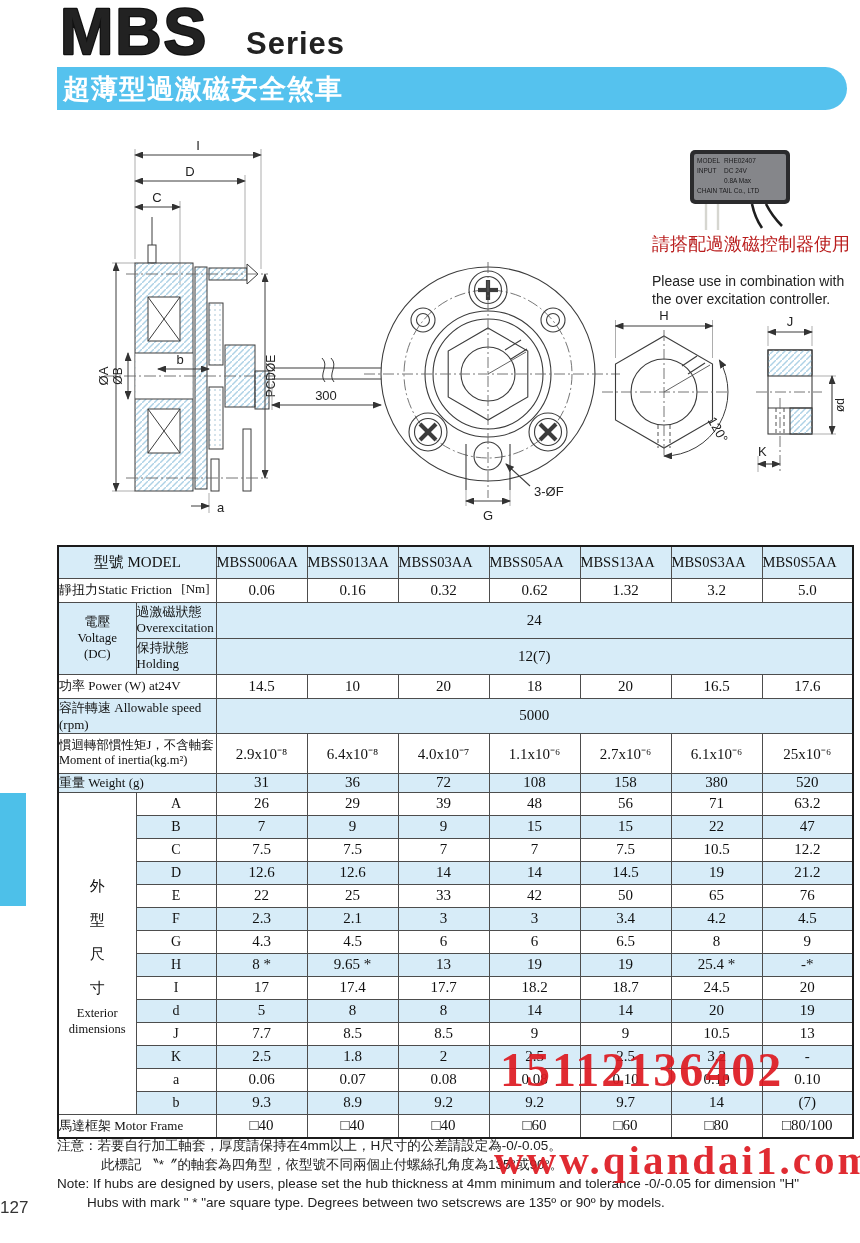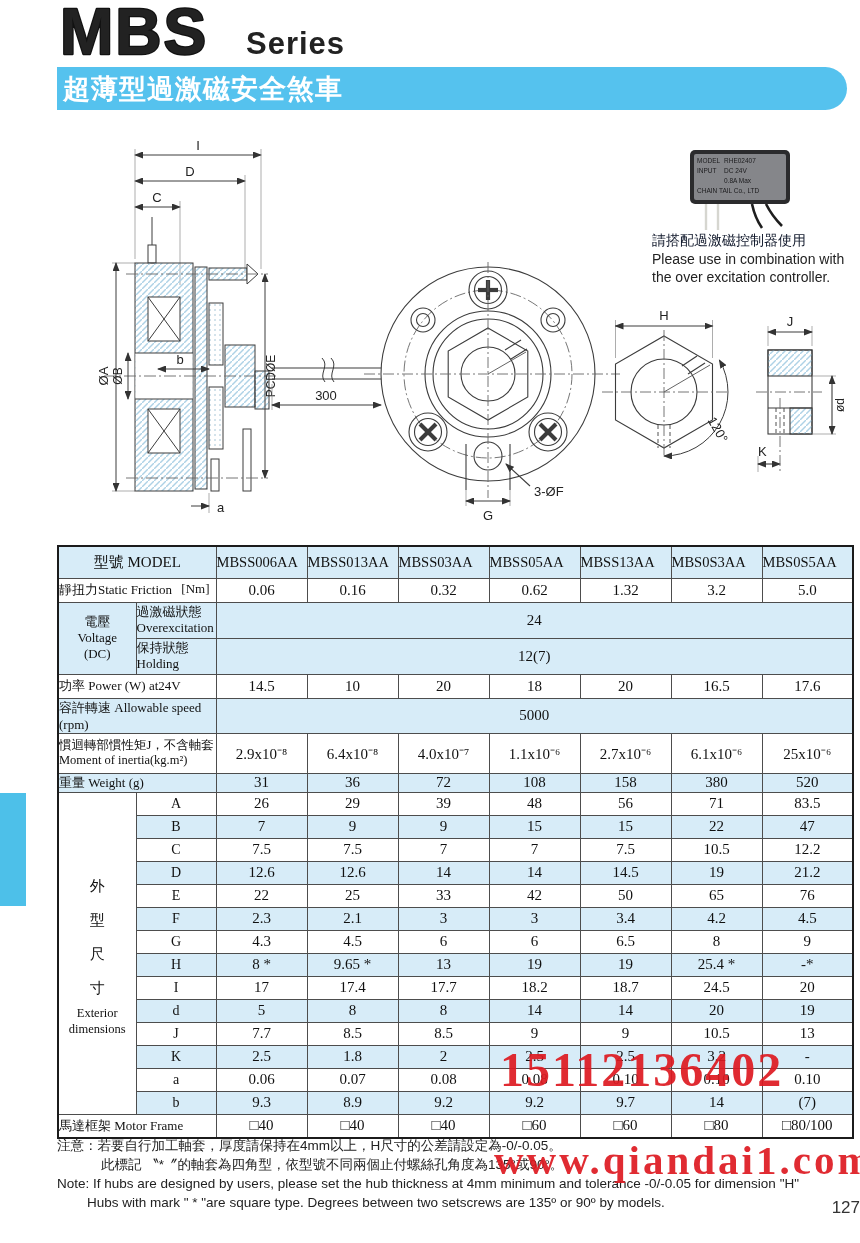--- a/index.html
+++ b/index.html
@@ -14,21 +14,21 @@
   .banner .en{font-size:21px;font-weight:bold;color:#fff;margin-left:13px;white-space:nowrap;}
 
   
   .ctrl{position:absolute;left:690px;top:150px;width:100px;height:54px;background:#2b2b2d;
         border-radius:5px;padding:4px;box-sizing:border-box;}
   .ctrl-label{background:#85868a;border-radius:2px;height:100%;padding:2px 3px;box-sizing:border-box;
               font-size:6.5px;line-height:10px;color:#1b1b1d;overflow:hidden;}
   .ck{display:inline-block;width:27px;}
   .cl-right{padding-left:27px;}
   .caption{position:absolute;left:652px;top:232px;width:208px;}
-  .caption .zh{font-size:14px;color:#0f172a;margin-bottom:0;white-space:nowrap;}
+  .caption .zh{font-size:18px;color:#b91c1c;margin-bottom:16px;white-space:nowrap;}
   .caption .en{font-size:14px;line-height:18px;color:#222;}
 
   
   .side-tab{position:absolute;left:0;top:793px;width:26px;height:113px;background:#4dc0e9;}
 
   
   table.spec{position:absolute;left:57px;top:545px;width:796px;border-collapse:collapse;table-layout:fixed;
              background:#fff;border:2px solid #1b1b1b;font-family:Liberation Serif, serif;}
   table.spec td, table.spec th{border:1px solid #4d4d4d;padding:0;vertical-align:middle;font-weight:normal;}
   table.spec tr.shade td, table.spec tr.shade th{background:#d7ecf8;}
@@ -42,21 +42,21 @@
   td.dimgrp{background:#fff;text-align:center;}
   .vchar{font-size:15px;line-height:34px;}
   .gen{font-size:12.5px;line-height:16px;}
   td.letter{font-size:14px;text-align:center;}
   .small{font-size:12.5px;line-height:15px;}
 
   
   .notes{position:absolute;left:57px;top:1136px;width:794px;font-size:13.5px;line-height:19px;color:#222;}
   .notes .ind1{padding-left:44px;}
   .notes .ind2{padding-left:30px;}
-  .pageno{position:absolute;left:0;right:0;top:1198px;text-align:right;font-size:17px;color:#333;}
+  .pageno{position:absolute;left:0;right:0;top:1198px;text-align:left;font-size:17px;color:#333;}
 
   
   .wm{position:absolute;font-family:"Liberation Serif",serif;font-weight:bold;opacity:.92;z-index:30;white-space:nowrap;}
   #wm-phone{left:500px;top:1042px;font-size:48px;letter-spacing:2px;}
   #wm-site{left:494px;top:1136px;font-size:41px;letter-spacing:3px;}
 
   svg text{font-family:"Liberation Sans",sans-serif;fill:#222;}
 </style>
 </head>
 <body>
@@ -419,21 +419,21 @@
             <div class="gen">Exterior</div>
             <div class="gen">dimensions</div>
           </td>
           <td class="letter">A</td>
           <td class="val">26</td>
           <td class="val">29</td>
           <td class="val">39</td>
           <td class="val">48</td>
           <td class="val">56</td>
           <td class="val">71</td>
-          <td class="val">83.5</td>
+          <td class="val">63.2</td>
         </tr>
         <tr class="shade" style="height: 23px;">
           <td class="letter">B</td>
           <td class="val">7</td>
           <td class="val">9</td>
           <td class="val">9</td>
           <td class="val">15</td>
           <td class="val">15</td>
           <td class="val">22</td>
           <td class="val">47</td>

